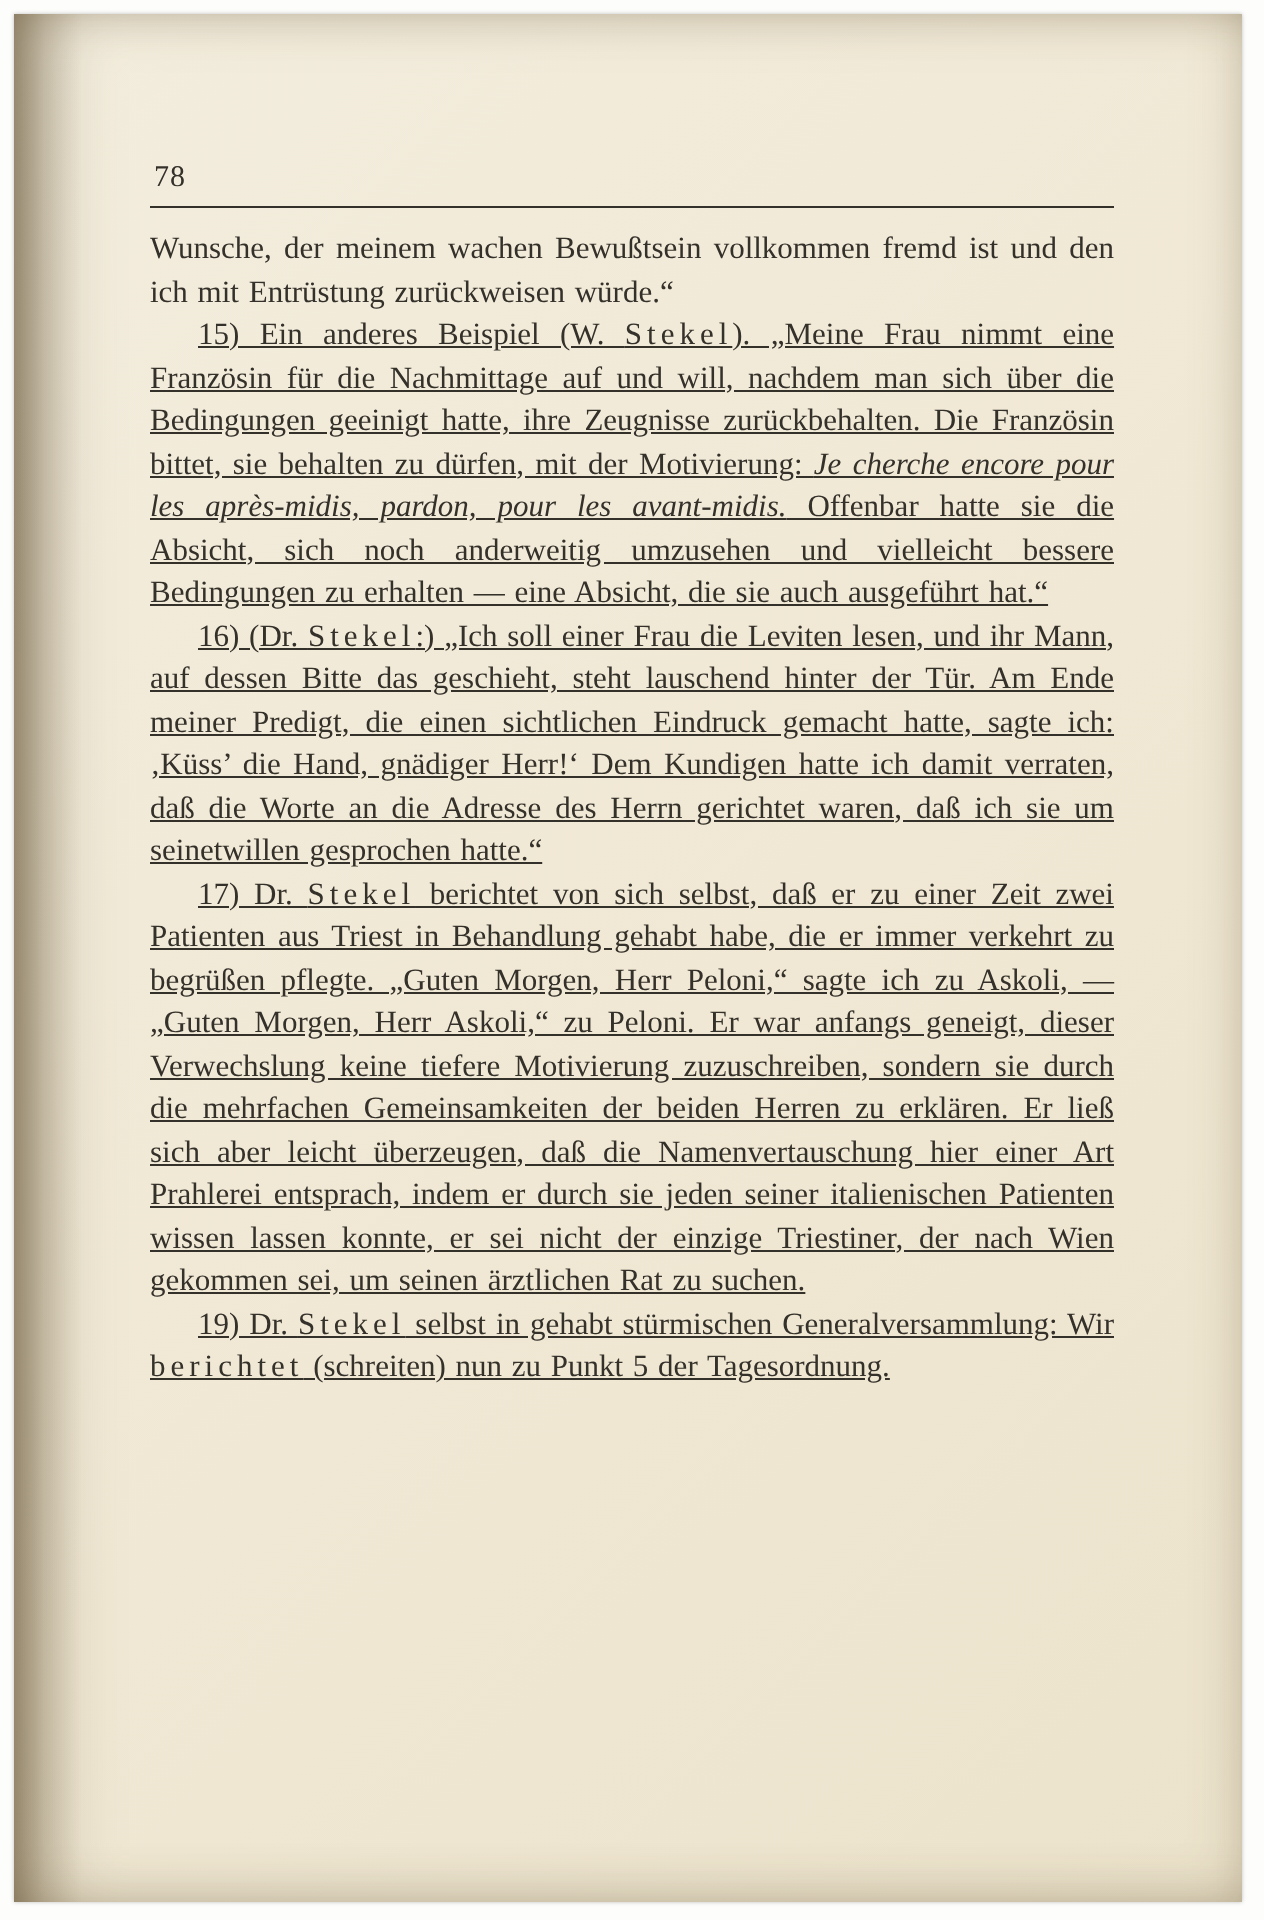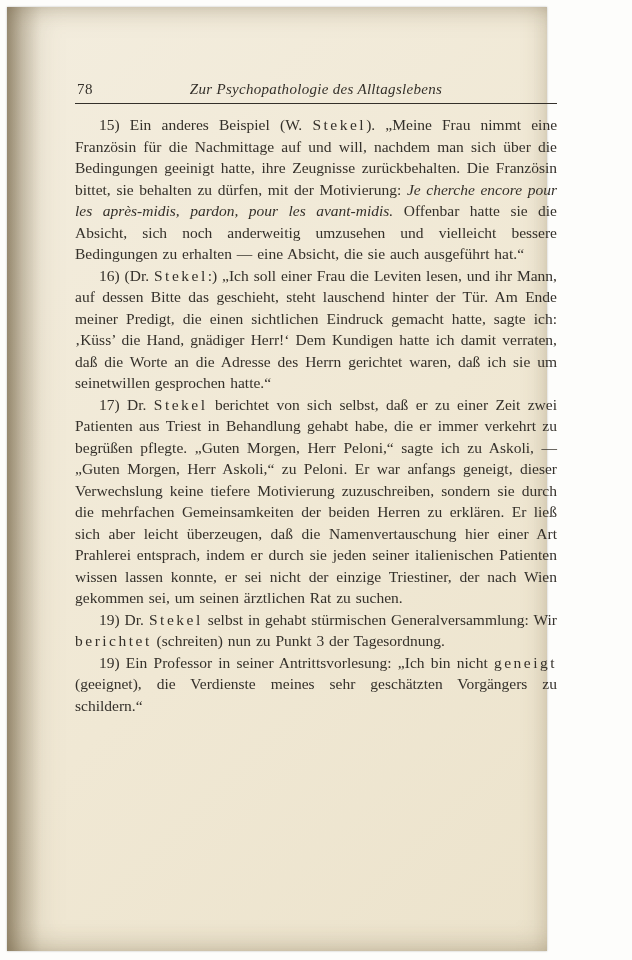--- a/index.html
+++ b/index.html
@@ -15,21 +15,21 @@
   .scan-frame {
     position: absolute;
     left: 0; top: 0;
     width: 632px; height: 960px;
     background: #fdfdfb;
   }
 
   .page {
     position: absolute;
     left: 7px; top: 7px;
-    width: 540px; height: 944px;
+    width: 614px; height: 944px;
     background: linear-gradient(135deg,
                 var(--paper-light, #f3edde) 0%,
                 var(--paper, #f0e8d4) 55%,
                 var(--paper-dark, #ece3cc) 100%);
     box-shadow:
       inset 28px 0 40px -18px rgba(105, 88, 55, 0.55),
       inset 0 10px 24px -14px rgba(105, 88, 55, 0.35),
       inset -12px -12px 28px -14px rgba(105, 88, 55, 0.30),
       0 0 2px rgba(0,0,0,0.25);
   }
@@ -85,39 +85,39 @@
     word-spacing: 1px;
     hyphens: auto;
   }
 
   .text-block p {
     margin: 0;
   }
 
   .text-block p.indent {
     text-indent: 24px;
+    text-decoration: underline;
   }
 
   .italic { font-style: italic; }
 
   .spaced { letter-spacing: 2.5px; }
 </style>
 </head>
 <body>
 
 <div class="scan-frame">
   <div class="page">
     <div class="page-edge-shadow"></div>
     <div class="content">
       <div class="page-header">
         <span class="page-number">78</span>
-        <span class="running-title">Zur Psychopathologie des Alltagslebens</span>
       </div>
       <div class="text-block">
+          <p class=""><span>Wunsche, der meinem wachen Bewußtsein vollkommen fremd ist und den ich mit Entrüstung zurückweisen würde.“</span></p>
           <p class="indent"><span>15) Ein anderes Beispiel (W. </span><span class="spaced">Stekel</span><span>). „Meine Frau nimmt eine Französin für die Nachmittage auf und will, nachdem man sich über die Bedingungen geeinigt hatte, ihre Zeugnisse zurückbehalten. Die Französin bittet, sie behalten zu dürfen, mit der Motivierung: </span><span class="italic">Je cherche encore pour les après-midis, pardon, pour les avant-midis.</span><span> Offenbar hatte sie die Absicht, sich noch anderweitig umzusehen und vielleicht bessere Bedingungen zu erhalten — eine Absicht, die sie auch ausgeführt hat.“</span></p>
           <p class="indent"><span>16) (Dr. </span><span class="spaced">Stekel</span><span>:) „Ich soll einer Frau die Leviten lesen, und ihr Mann, auf dessen Bitte das geschieht, steht lauschend hinter der Tür. Am Ende meiner Predigt, die einen sichtlichen Eindruck gemacht hatte, sagte ich: ‚Küss’ die Hand, gnädiger Herr!‘ Dem Kundigen hatte ich damit verraten, daß die Worte an die Adresse des Herrn gerichtet waren, daß ich sie um seinetwillen gesprochen hatte.“</span></p>
           <p class="indent"><span>17) Dr. </span><span class="spaced">Stekel</span><span> berichtet von sich selbst, daß er zu einer Zeit zwei Patienten aus Triest in Behandlung gehabt habe, die er immer verkehrt zu begrüßen pflegte. „Guten Morgen, Herr Peloni,“ sagte ich zu Askoli, — „Guten Morgen, Herr Askoli,“ zu Peloni. Er war anfangs geneigt, dieser Verwechslung keine tiefere Motivierung zuzuschreiben, sondern sie durch die mehrfachen Gemeinsamkeiten der beiden Herren zu erklären. Er ließ sich aber leicht überzeugen, daß die Namenvertauschung hier einer Art Prahlerei entsprach, indem er durch sie jeden seiner italienischen Patienten wissen lassen konnte, er sei nicht der einzige Triestiner, der nach Wien gekommen sei, um seinen ärztlichen Rat zu suchen.</span></p>
-          <p class="indent"><span>19) Dr. </span><span class="spaced">Stekel</span><span> selbst in gehabt stürmischen Generalversammlung: Wir </span><span class="spaced">berichtet</span><span> (schreiten) nun zu Punkt 3 der Tagesordnung.</span></p>
-          <p class="indent"><span>19) Ein Professor in seiner Antrittsvorlesung: „Ich bin nicht </span><span class="spaced">geneigt</span><span> (geeignet), die Verdienste meines sehr geschätzten Vorgängers zu schildern.“</span></p>
+          <p class="indent"><span>19) Dr. </span><span class="spaced">Stekel</span><span> selbst in gehabt stürmischen Generalversammlung: Wir </span><span class="spaced">berichtet</span><span> (schreiten) nun zu Punkt 5 der Tagesordnung.</span></p>
         </div>
     </div>
   </div>
 </div>
 
 </body></html>

